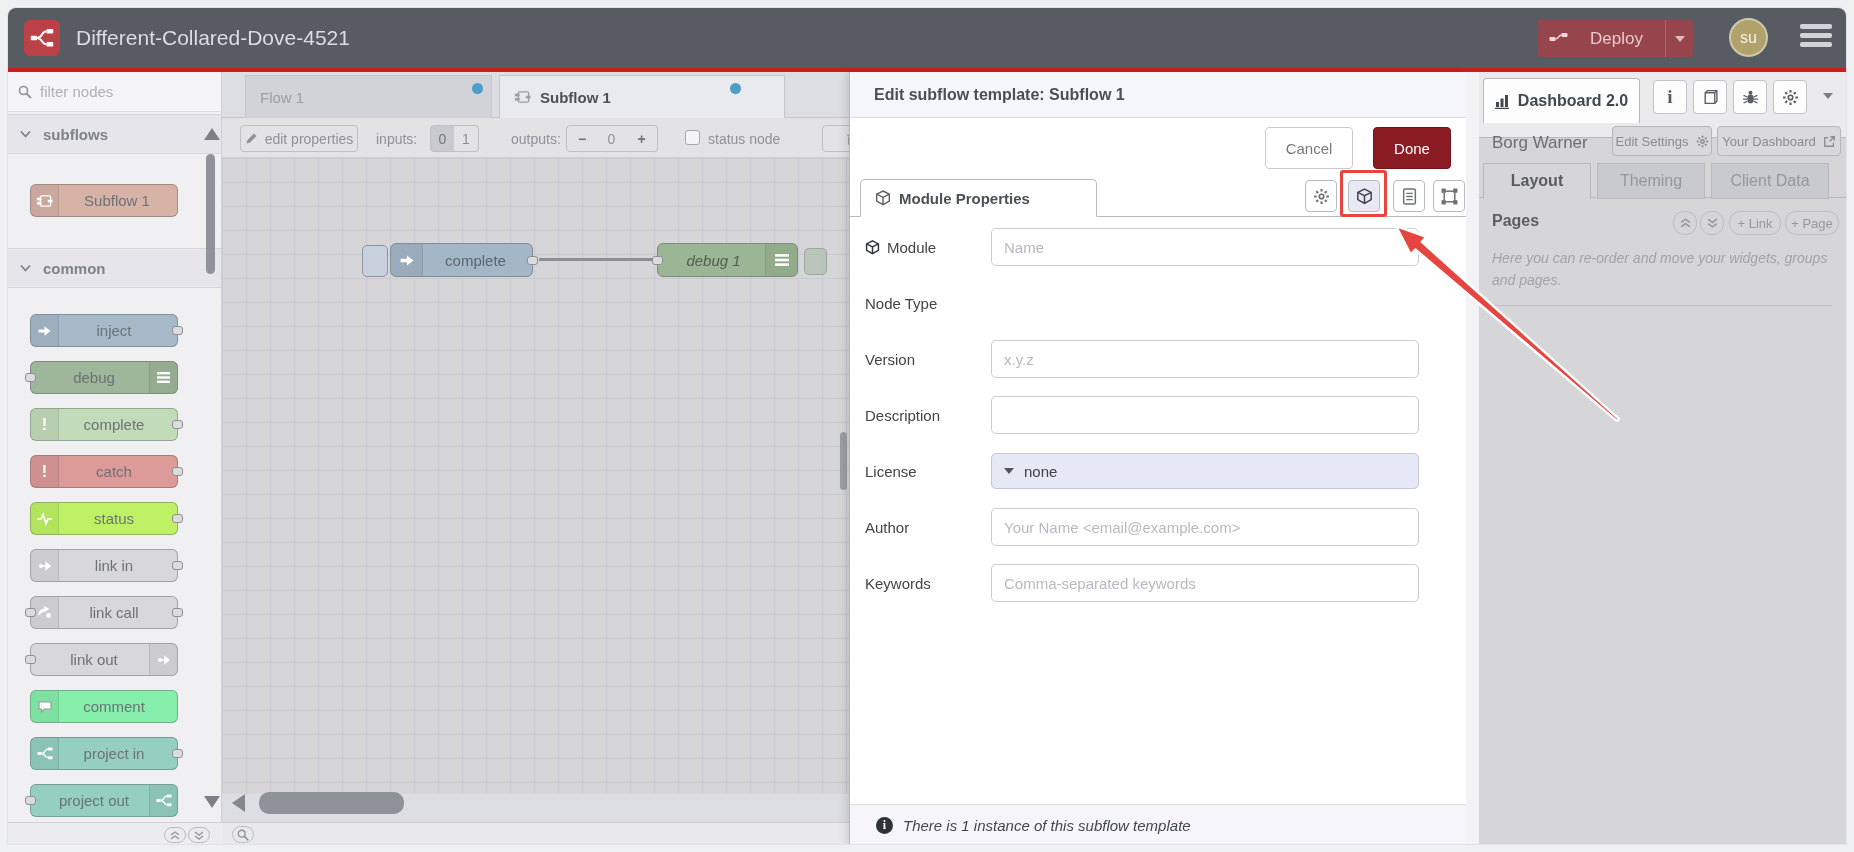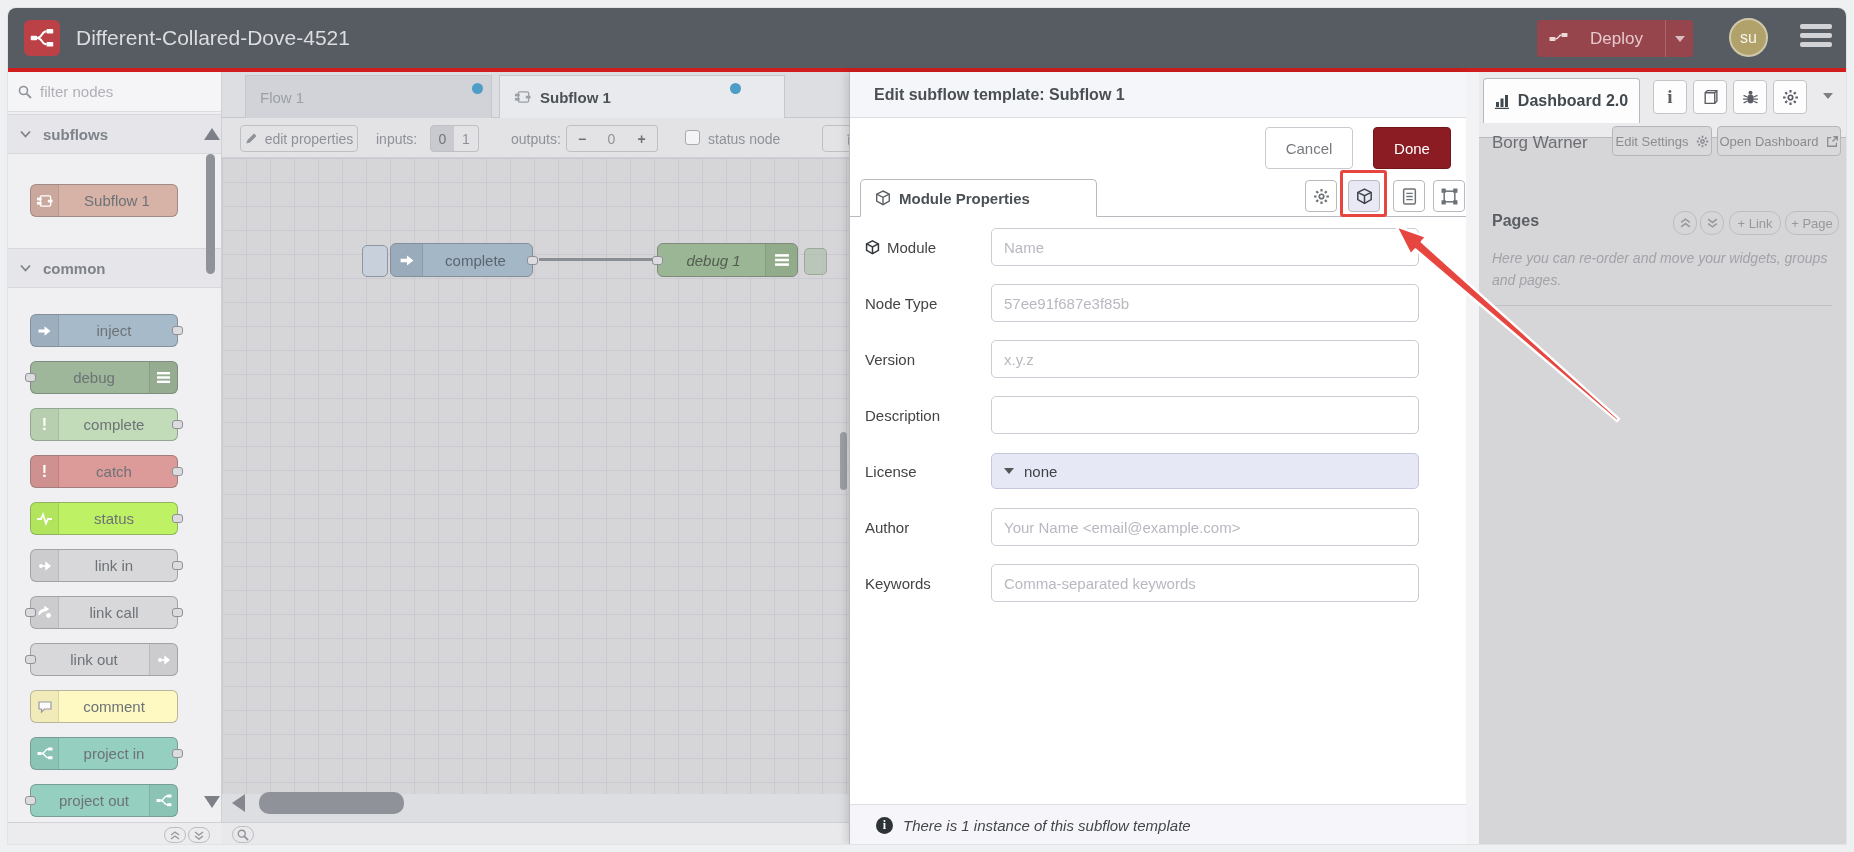--- a/index.html
+++ b/index.html
@@ -54,21 +54,21 @@
     border-radius:3px; top:11px; }
   .port.pl { left:-6px; } .port.pr { right:-6px; }
   .ex { color:#fff; font-weight:bold; font-size:16px; }
   .c-subflow { background:#d7b2a7; }
   .c-inject  { background:#a7bac9; }
   .c-debug   { background:#9eb69a; }
   .c-complete{ background:#c2dcba; }
   .c-catch   { background:#dc9a98; }
   .c-status  { background:#bef264; }
   .c-link    { background:#d8d8da; }
-  .c-comment { background:#fef9c3; }
+  .c-comment { background:#86efac; }
   .c-project { background:#94cfc0; }
   .pscroll { position:absolute; left:198px; width:9px; border-radius:5px; background:#8f9399; }
   .tri-up { width:0;height:0;border-left:8px solid transparent;border-right:8px solid transparent;border-bottom:12px solid #7d8187; }
   .tri-down { width:0;height:0;border-left:8px solid transparent;border-right:8px solid transparent;border-top:12px solid #7d8187; }
   .tri-left { width:0;height:0;border-top:9px solid transparent;border-bottom:9px solid transparent;border-right:13px solid #84888e; }
   .pfooter { position:absolute; left:0; top:750px; width:214px; height:23px; background:#ececef;
     border-top:1px solid #d2d2d6; }
   .sqbtn { position:absolute; border:1px solid #bcbcc2; border-radius:11px; background:transparent;
     display:flex; align-items:center; justify-content:center; color:#97989d; font-size:13px; }
 
@@ -514,21 +514,20 @@
         <path d="M8 1 14.3 4.1 V11 L8 14.6 1.7 11 V4.1 Z" fill="none" stroke="#33383c" stroke-width="1.6"></path>
         <path d="M1.7 4.1 8 7.3 14.3 4.1 M8 7.3 V14.6" fill="none" stroke="#33383c" stroke-width="1.6"></path>
       </svg>
       <span>Module</span>
     </div>
     <input class="finput" style="top: 156px;" placeholder="Name">
 
     <div class="frow-label" style="top:212px; height:38px">
         <span>Node Type</span>
       </div>
-    <input class="finput" style="top: 212px;" placeholder="57ee91f687e3f85b">
 
     <div class="frow-label" style="top:268px; height:38px">
         <span>Version</span>
       </div>
     <input class="finput" style="top: 268px;" placeholder="x.y.z">
 
     <div class="frow-label" style="top:324px; height:38px">
         <span>Description</span>
       </div>
     <input class="finput" style="top: 324px;" placeholder="">
@@ -621,27 +620,32 @@
             <line x1="1" y1="8" x2="3.4" y2="8"></line>
             <line x1="12.6" y1="8" x2="15" y2="8"></line>
             <line x1="3.1" y1="3.1" x2="4.8" y2="4.8"></line>
             <line x1="11.2" y1="11.2" x2="12.9" y2="12.9"></line>
             <line x1="3.1" y1="12.9" x2="4.8" y2="11.2"></line>
             <line x1="11.2" y1="4.8" x2="12.9" y2="3.1"></line>
           </g>
       </svg>
     </div>
     <div class="sgray-btn" style="left:238px; top:54px; width:124px; height:30px">
-      <span>Open Dashboard</span>
+      <span>Your Dashboard</span>
       <svg width="13" height="13" viewBox="0 0 15 15">
         <path d="M6 3H2v10h10V9" fill="none" stroke="#8b8b90" stroke-width="1.5"></path>
         <path d="M8.5 2h4.5v4.5M13 2 7.5 7.5" fill="none" stroke="#8b8b90" stroke-width="1.5"></path>
       </svg>
     </div>
 
+    <div class="srtabs">
+      <div class="srtab active" style="left:4px; width:108px">Layout</div>
+      <div class="srtab inactive" style="left:118px; width:108px">Theming</div>
+      <div class="srtab inactive" style="left:232px; width:118px">Client Data</div>
+    </div>
 
     <span class="pages-title">Pages</span>
     <div class="sqbtn" style="left:194px; top:139px; width:24px; height:24px">
       <svg width="11" height="10" viewBox="0 0 10 9">
           <polyline points="1,4 5,1 9,4" fill="none" stroke="#97989d" stroke-width="1.4"></polyline>
           <polyline points="1,8 5,5 9,8" fill="none" stroke="#97989d" stroke-width="1.4"></polyline>
         </svg>
     </div>
     <div class="sqbtn" style="left:221px; top:139px; width:24px; height:24px">
       <svg width="11" height="10" viewBox="0 0 10 9">

